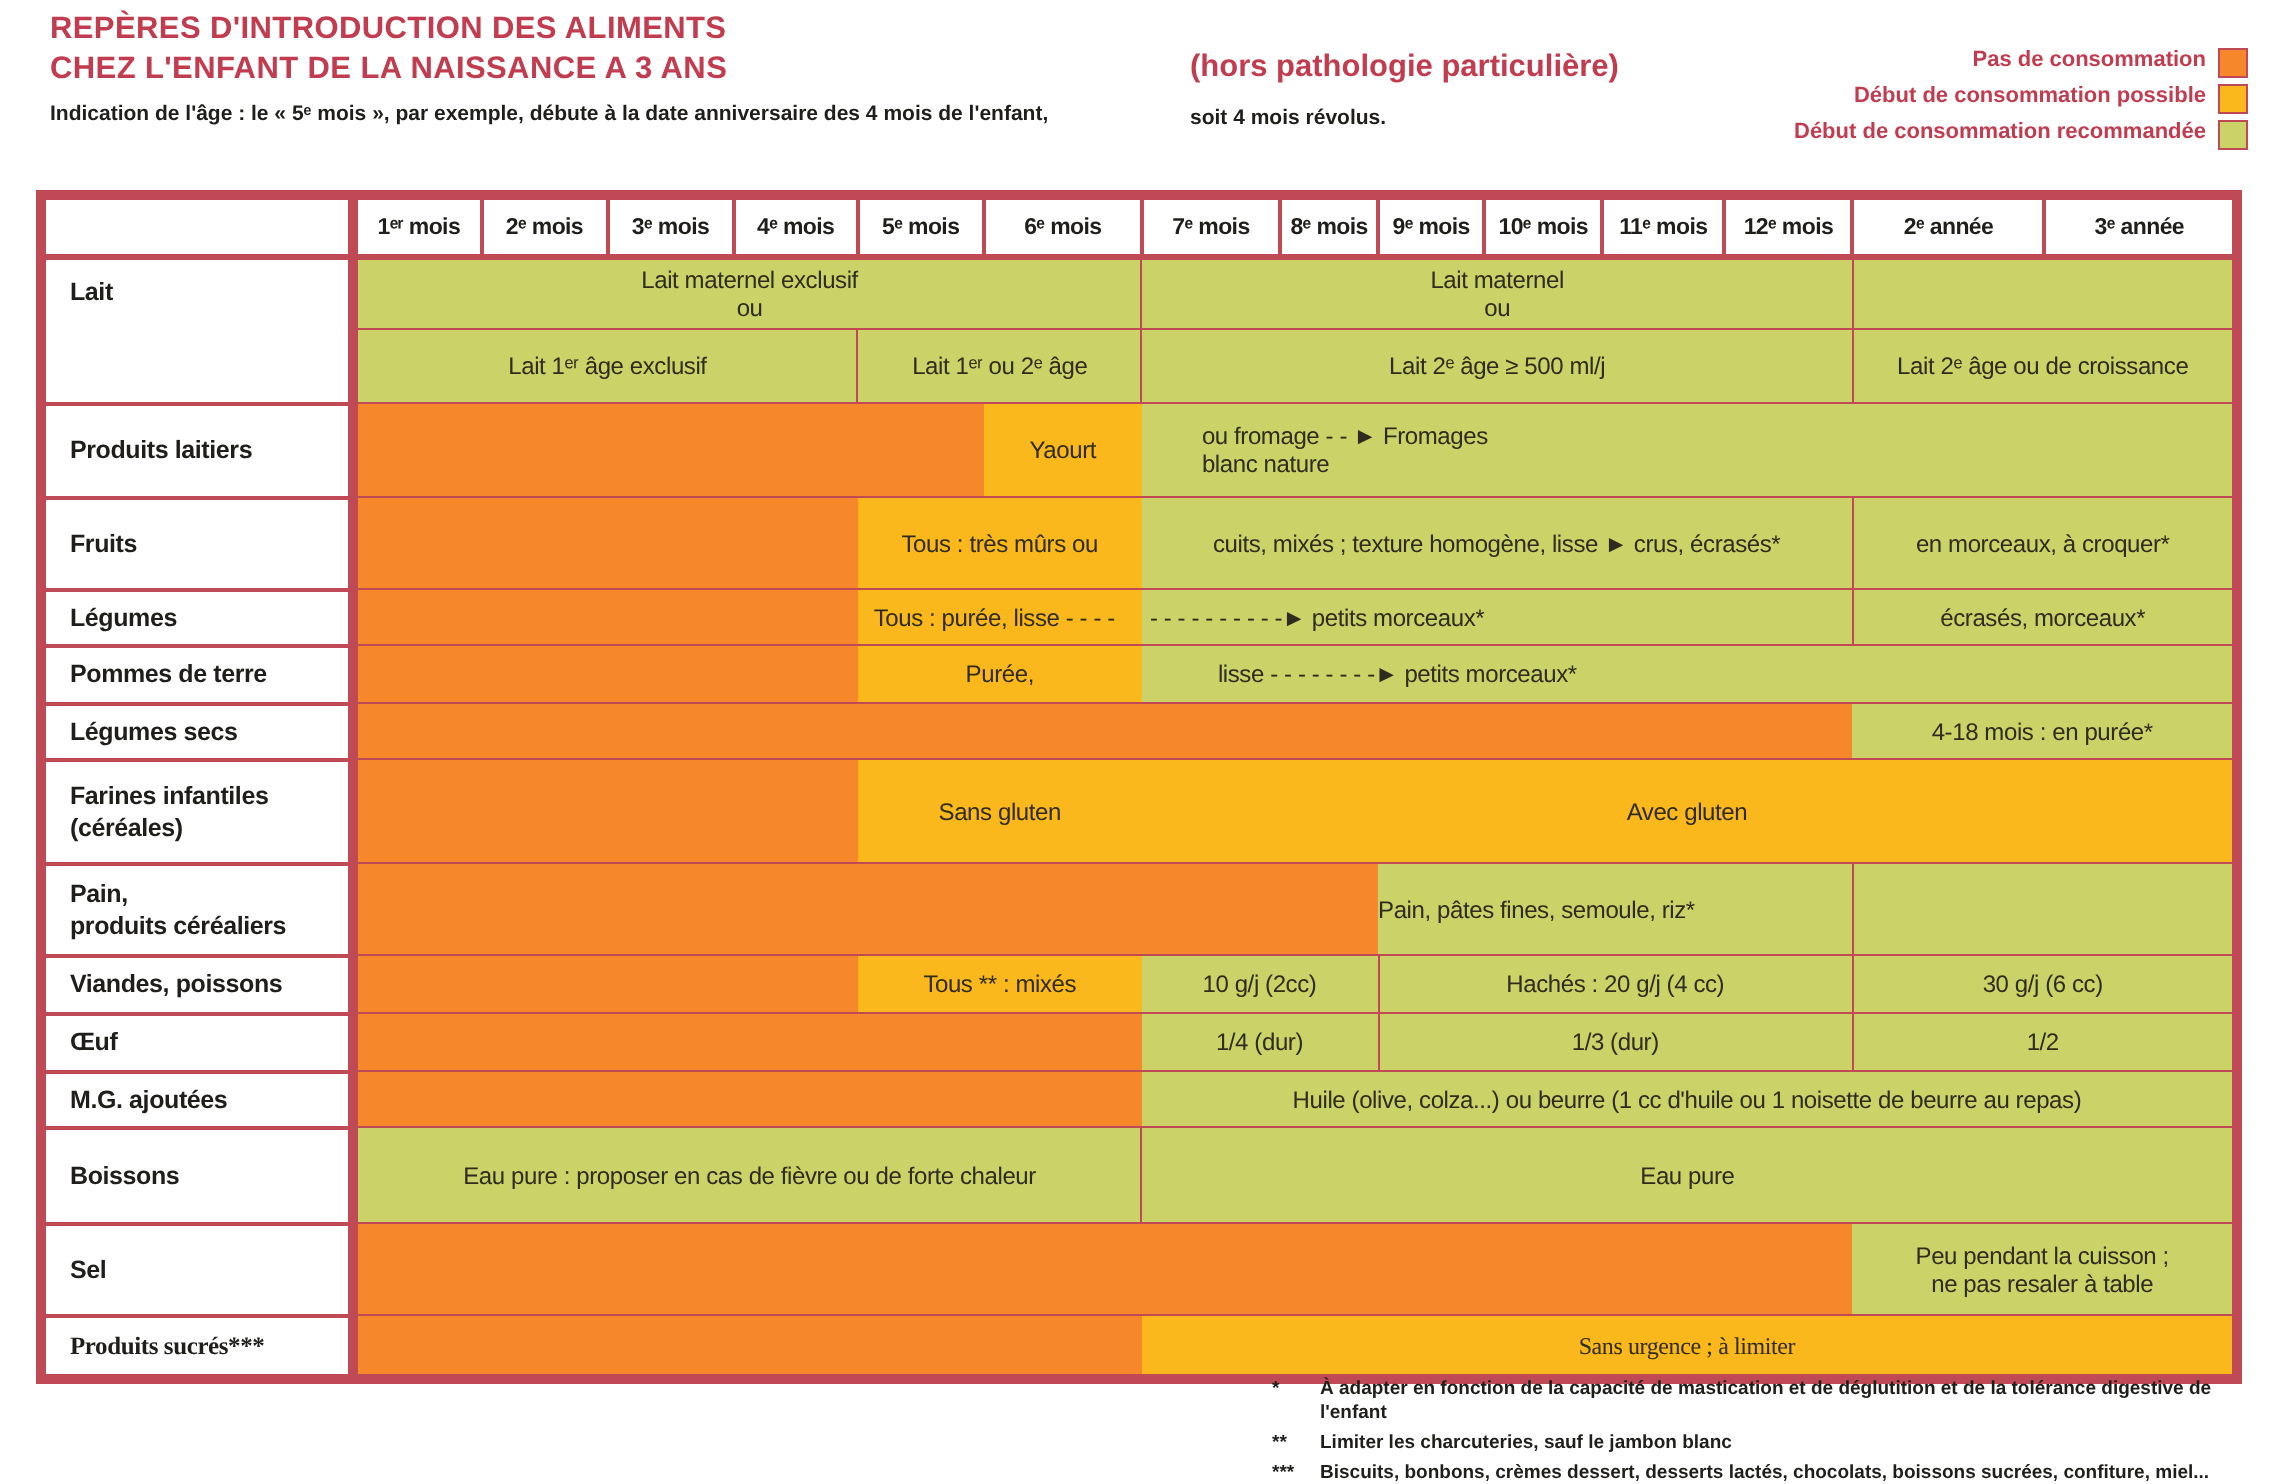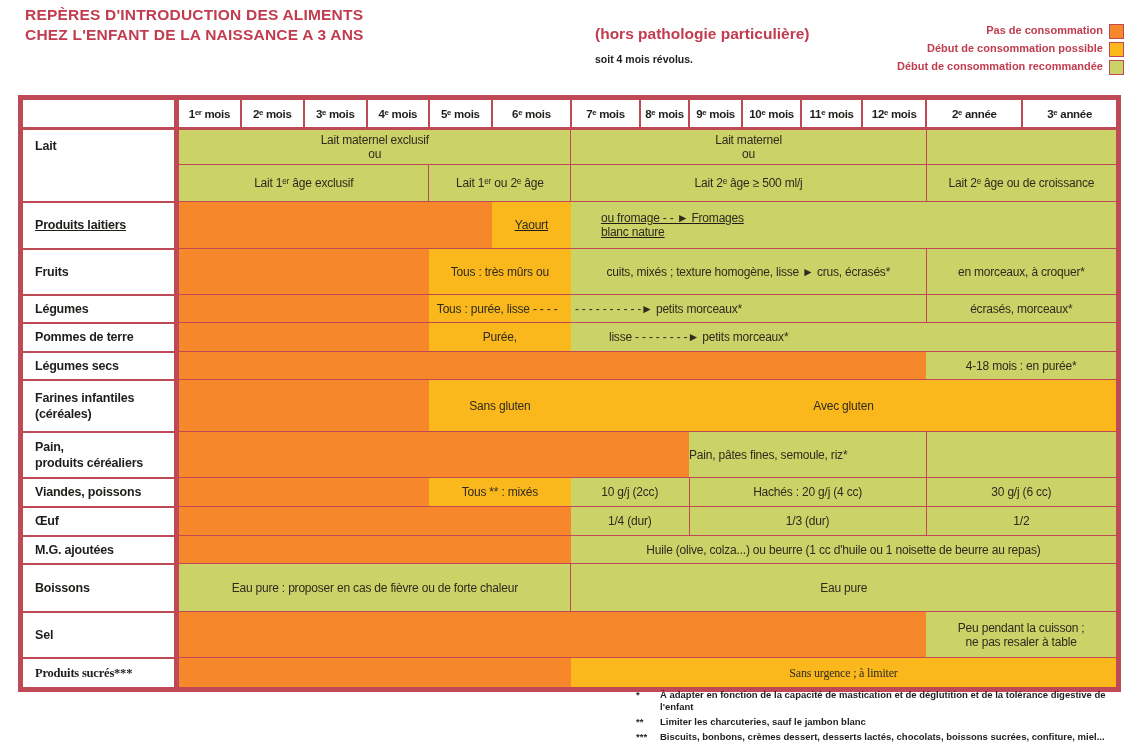--- a/index.html
+++ b/index.html
@@ -51,20 +51,21 @@
 <body>
 
 <div class="page">
 
   <div class="title">
     <div>REPÈRES D'INTRODUCTION DES ALIMENTS</div>
     <div>CHEZ L'ENFANT DE LA NAISSANCE A 3 ANS</div>
   </div>
 
   <div class="title-note">(hors pathologie particulière)</div>
+  <div class="sub-left">Indication de l'âge : le « 5ᵉ mois », par exemple, débute à la date anniversaire des 4 mois de l'enfant,</div>
   <div class="sub-center">soit 4 mois révolus.</div>
 
   <div class="legend">
       <div class="legend-item">
         <span class="legend-label">Pas de consommation</span>
         <span class="swatch" style="background: rgb(246, 136, 43);"></span>
       </div>
       <div class="legend-item">
         <span class="legend-label">Début de consommation possible</span>
         <span class="swatch" style="background: rgb(251, 184, 29);"></span>
@@ -120,21 +121,21 @@
           <td colspan="6" class="data green bl">Lait maternel
 ou</td>
           <td colspan="2" class="data green bl"></td>
         </tr>
         <tr style="height: 37px;">
           <td colspan="4" class="data green">Lait 1ᵉʳ âge exclusif</td>
           <td colspan="2" class="data green bl">Lait 1ᵉʳ ou 2ᵉ âge</td>
           <td colspan="6" class="data green bl">Lait 2ᵉ âge ≥ 500 ml/j</td>
           <td colspan="2" class="data green bl">Lait 2ᵉ âge ou de croissance</td>
         </tr>
-        <tr style="height: 47px; text-decoration: underline;">
+        <tr style="height: 47px;">
           <td class="label">Produits laitiers</td>
           <td colspan="5" class="data orange"></td>
           <td colspan="1" class="data yellow">Yaourt</td>
           <td colspan="8" class="data green left" style="padding-left: 30px;">ou fromage - - ► Fromages
 blanc nature</td>
         </tr>
         <tr style="height: 46px;">
           <td class="label">Fruits</td>
           <td colspan="4" class="data orange"></td>
           <td colspan="2" class="data yellow">Tous : très mûrs ou</td>

